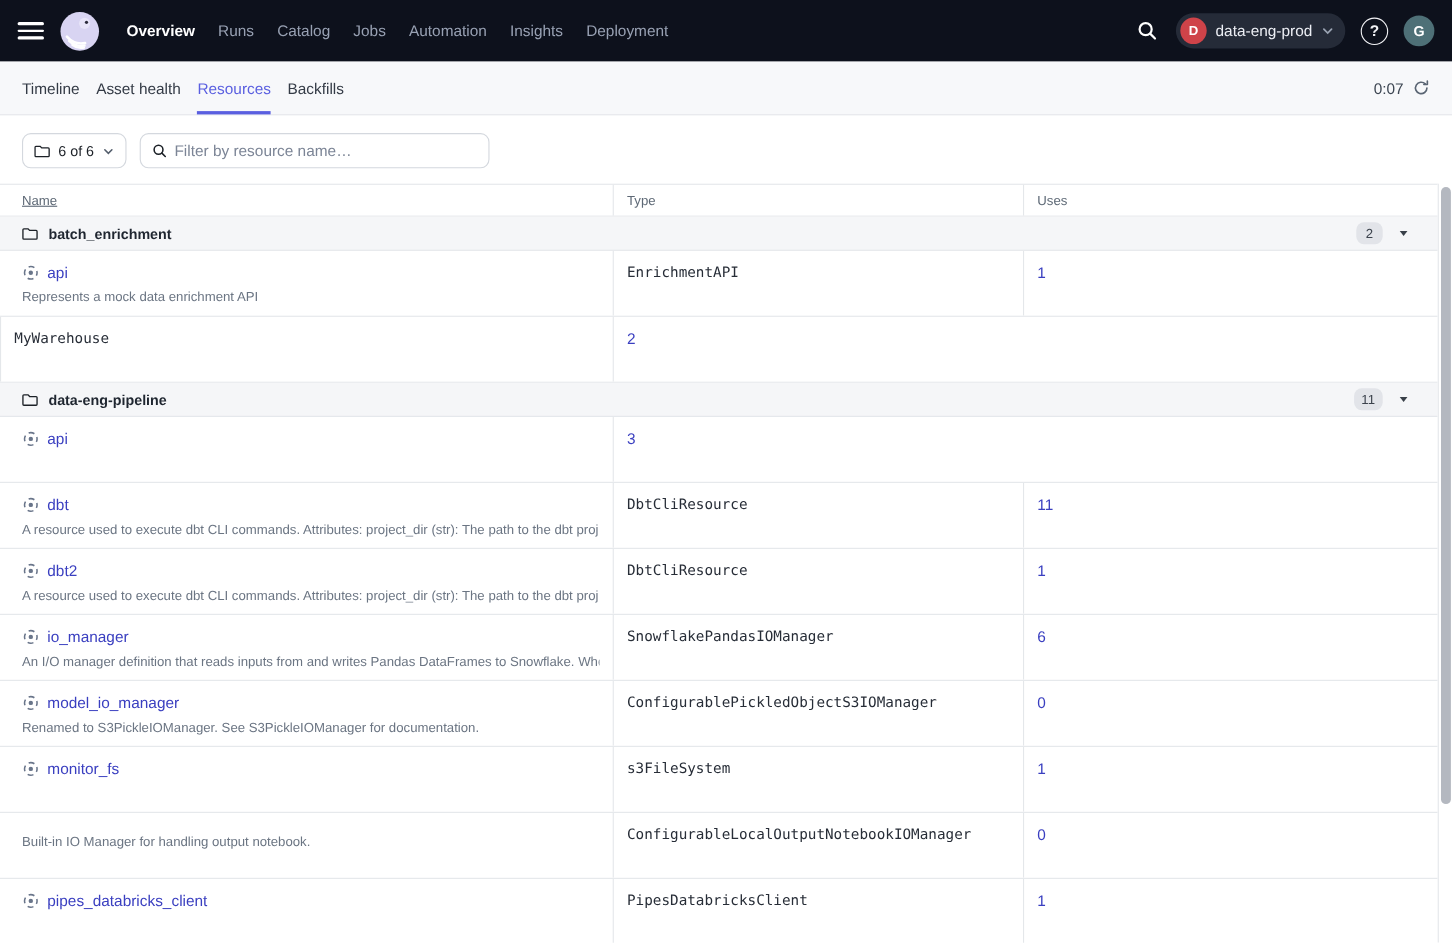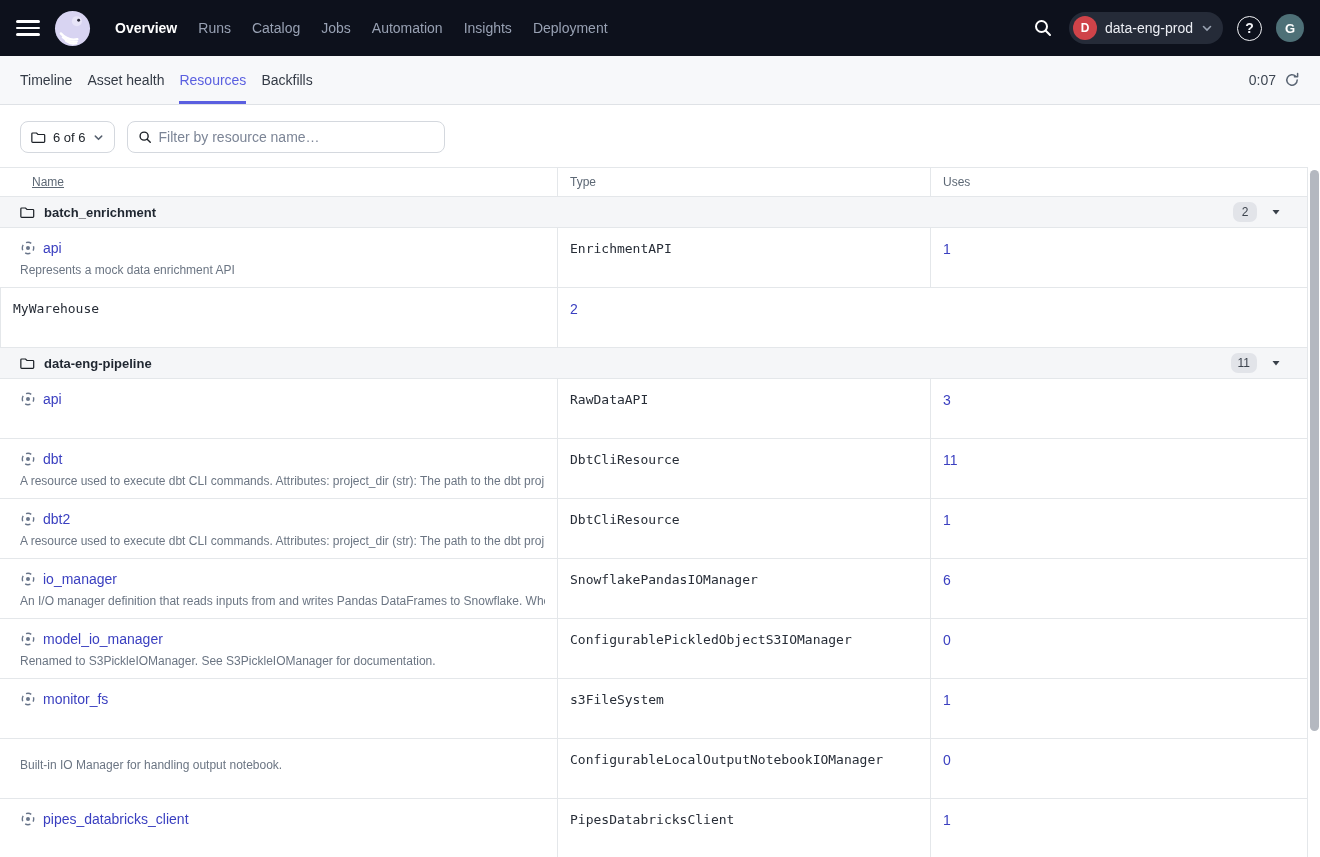--- a/index.html
+++ b/index.html
@@ -36,21 +36,21 @@
   .grp-btn { height:32px; border:1px solid #d4d8de; border-radius:8px; background:#fff; display:flex; align-items:center; gap:7px; padding:0 10px; font-size:13px; color:#1c2127; font-weight:500; cursor:pointer; }
   .filter-box { height:32px; width:318px; border:1px solid #d4d8de; border-radius:8px; display:flex; align-items:center; gap:7px; padding:0 10px; }
   .filter-box input { border:none; outline:none; flex:1; font-size:14px; color:#1c2127; font-family:"Liberation Sans",sans-serif; background:transparent; }
   .filter-box input::placeholder { color:#7c8596; }
 
   
   .table-wrap { position:relative; }
   .tbl { width:1307px; }
   .thead { display:grid; grid-template-columns:557px 373px 377px; height:30px; border-top:1px solid #e4e7ea; border-bottom:1px solid #e4e7ea; }
   .thead > div { display:flex; align-items:center; font-size:12px; color:#5d6875; }
-  .th-name { padding-left:32px;text-decoration:underline; }
+  .th-name { padding-left:20px;text-decoration:underline; }
   .th-type, .th-uses { padding-left:12px; border-left:1px solid #e4e7ea; }
 
   .group-row { height:31px; background:#f5f6f8; border-bottom:1px solid #e4e7ea; display:flex; align-items:center; padding:0 26px 0 20px; cursor:pointer; }
   .group-row .gname { font-size:13px; font-weight:700; color:#1f2630; margin-left:9px; }
   .group-row .spacer { flex:1; }
   .count-badge { min-width:24px; height:20px; padding:0 7px; background:#e2e4e9; border-radius:7px; font-size:12px; color:#3c434d; display:flex; align-items:center; justify-content:center; }
   .collapse-caret { margin-left:14px; cursor:pointer; display:flex; }
 
   .data-row { display:grid; grid-template-columns:557px 373px 377px; height:60px; border-bottom:1px solid #e4e7ea; overflow:hidden; }
   .cell-name { padding:12px 12px 0 20px; overflow:hidden; }
@@ -213,21 +213,20 @@
     <div class="cell-name">
       <div class="name-line">
         <svg width="16" height="16" viewBox="0 0 16 16" class="icon-gray">
           <circle cx="8" cy="8" r="5.7" fill="none" stroke="currentColor" stroke-width="1.4" stroke-dasharray="5.45 3.5" stroke-dashoffset="2.7"></circle>
           <circle cx="8" cy="8" r="2" fill="currentColor"></circle>
         </svg>
         <a class="res-link">api</a>
       </div>
 
     </div>
-    <div class="cell-type">RawDataAPI</div>
     <div class="cell-uses">
       <a class="uses-link">3</a>
     </div>
   </div>
 
   <div class="data-row">
     <div class="cell-name">
       <div class="name-line">
         <svg width="16" height="16" viewBox="0 0 16 16" class="icon-gray">
           <circle cx="8" cy="8" r="5.7" fill="none" stroke="currentColor" stroke-width="1.4" stroke-dasharray="5.45 3.5" stroke-dashoffset="2.7"></circle>

